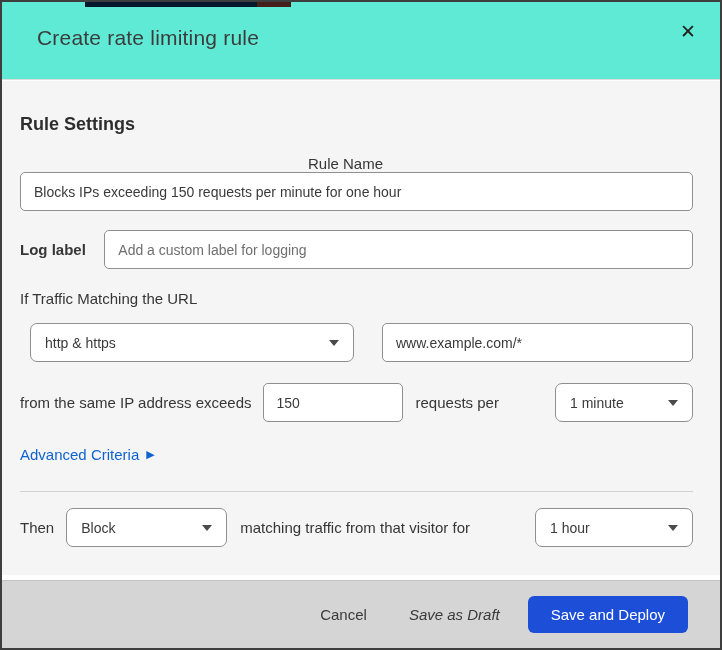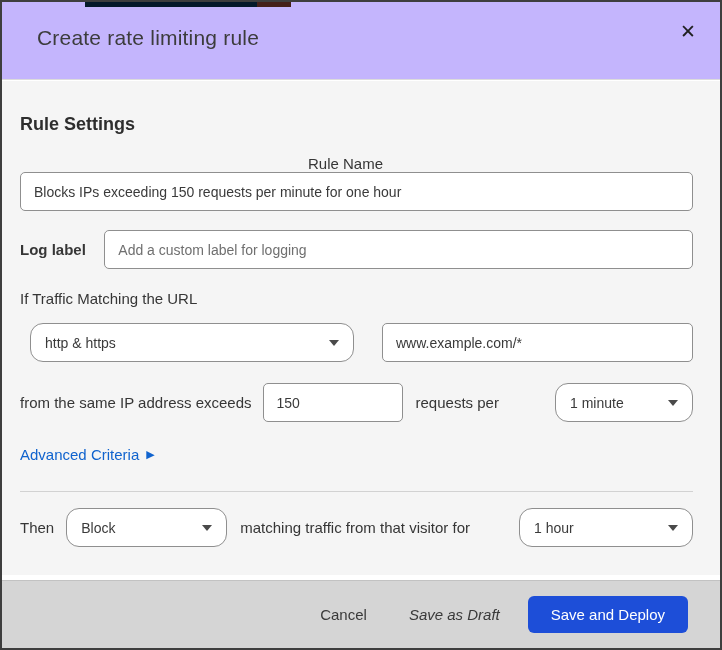--- a/index.html
+++ b/index.html
@@ -9,41 +9,41 @@
   .dialog {
     position:relative; width:722px; height:650px;
     background:#ffffff; border:2px solid #3e3e3e; overflow:hidden;
   }
 
   
   .top-sliver { position:absolute; top:0; left:83px; width:172px; height:5px; background:#05192b; z-index:5; }
   .top-sliver-red { position:absolute; top:0; left:255px; width:34px; height:5px; background:#45201a; z-index:5; }
 
   
-  .header { position:absolute; top:0; left:0; right:0; height:78px; background:#c4b5fd; border-bottom:1px solid #dcdcdc; }
+  .header { position:absolute; top:0; left:0; right:0; height:78px; background:#5eead4; border-bottom:1px solid #dcdcdc; }
   .title { position:absolute; left:35px; top:24px; font-size:21px; color:#3c3c3c; letter-spacing:0.2px; }
   .close-btn { position:absolute; right:18px; top:16px; width:28px; height:28px; background:none; border:none;
                font-size:19px; color:#1f1f1f; cursor:pointer; line-height:28px; text-align:center; font-weight:300; }
 
   
   .body { position:absolute; top:79px; left:0; right:0; bottom:73px; background:#f5f5f5; padding:0 27px 0 18px; overflow:hidden; }
 
   .section-heading { margin-top:33px; font-size:18px; font-weight:bold; color:#2e2e2e; }
 
   .row { display:flex; align-items:center; }
   .label-15 { font-size:15px; color:#363636; white-space:nowrap; }
 
   .txt-input {
     height:39px; background:#fff; border:1px solid #8f8f8f; border-radius:5px;
     padding:0 13px; font-size:14px; color:#3a3a3a; font-family:inherit; outline:none; width:100%;
   }
   .txt-input::placeholder { color:#6f6f6f; opacity:1; }
 
   .select-box {
-    height:39px; background:#fff; border:1px solid #8f8f8f; border-radius:13px;
+    height:39px; background:#fff; border:1px solid #8f8f8f; border-radius:7px;
     display:flex; align-items:center; justify-content:space-between;
     padding:0 14px; font-size:14px; color:#3a3a3a; cursor:pointer; flex-shrink:0;
   }
   .caret { width:0; height:0; border-left:5px solid transparent; border-right:5px solid transparent; border-top:6px solid #4a4a4a; margin-left:10px; }
 
   .row-rule-name { margin-top:20px;flex-direction:column; }
   .row-rule-name .label-15 { width:97px; }
   .row-log-label { margin-top:19px; }
   .row-log-label .label-15 { width:97px;font-weight:bold; }
 
@@ -60,21 +60,21 @@
 
   .advanced-link { margin-top:24px; display:inline-flex; align-items:center; gap:7px;
                    font-size:15px; color:#1063ce; text-decoration:none; cursor:pointer; }
   .advanced-arrow { font-size:11px; line-height:1; color:#1063ce; }
 
   .divider { margin-top:27px; border:none; border-top:1px solid #d2d2d2; }
 
   .row-then { margin-top:16px; }
   .action-select { width:161px; margin-left:12px; }
   .then-middle { margin-left:13px; }
-  .duration-select { width:174px; margin-left:auto; }
+  .duration-select { width:158px; margin-left:auto; }
 
   
   .footer { position:absolute; left:0; right:0; bottom:0; height:68px; background:#d5d5d5; border-top:1px solid #c2c2c2;
             display:flex; align-items:center; justify-content:flex-end; padding-right:32px; }
   .text-btn { background:none; border:none; font-family:inherit; font-size:15px; color:#3a3a3a; cursor:pointer; padding:10px 21px; }
   .btn-draft { margin-right:7px;font-style:italic; }
   .primary-btn { background:#1d4ed8; color:#ffffff; border:none; border-radius:6px; font-family:inherit;
                  font-size:15px; padding:10px 23px; cursor:pointer; }
 </style>
 </head>

